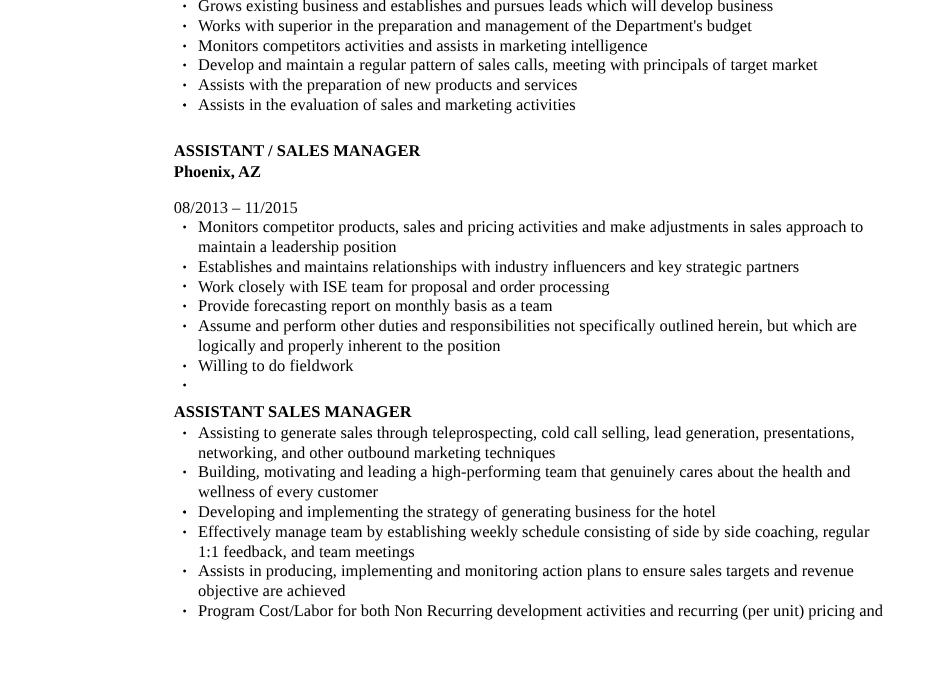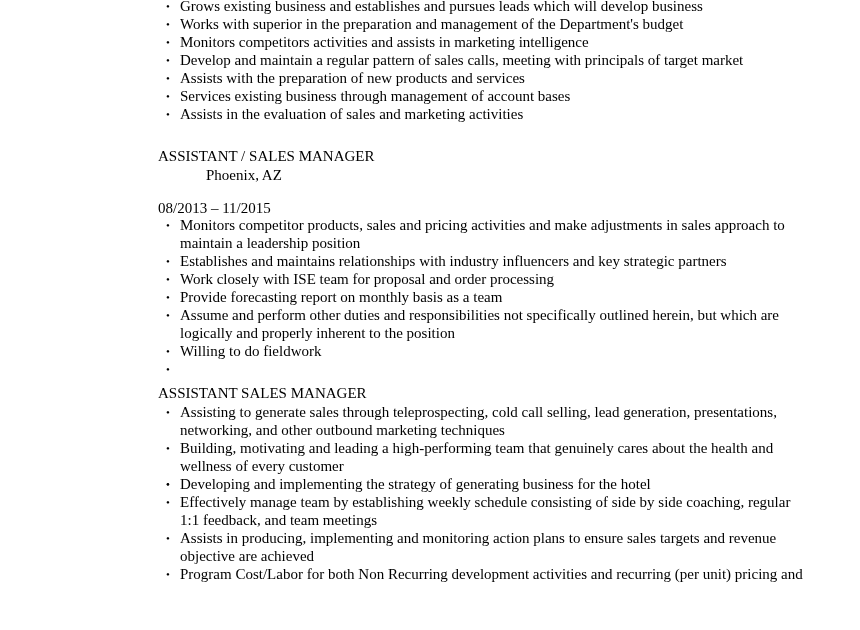--- a/index.html
+++ b/index.html
@@ -36,49 +36,48 @@
     li .bullet {
       position: absolute;
       left: -14px;
       top: 0;
       font-size: 11px;
     }
     .job {
       margin-top: 24px;
     }
     .job-title {
-      font-weight: normal;
+      font-weight: bold;
       font-size: 15px;
       line-height: 19px;
       margin: 0;
       letter-spacing: 0;
     }
     .job-location {
-      font-weight: normal;
+      font-weight: bold;
       line-height: 18px;
-      margin-left: 48px;
     }
     .job-dates {
       line-height: 16px;
       margin-top: 16px;
     }
   </style>
 </head>
 <body>
 
 <div class="page">
 
   <section>
     <ul>
       <li><span class="bullet">•</span><span>Grows existing business and establishes and pursues leads which will develop business</span></li>
       <li><span class="bullet">•</span><span>Works with superior in the preparation and management of the Department's budget</span></li>
       <li><span class="bullet">•</span><span>Monitors competitors activities and assists in marketing intelligence</span></li>
       <li><span class="bullet">•</span><span>Develop and maintain a regular pattern of sales calls, meeting with principals of target market</span></li>
       <li><span class="bullet">•</span><span>Assists with the preparation of new products and services</span></li>
-      <li><span class="bullet">•</span><span>Services existing business through management of account bases</span></li>
+      <li><span class="bullet">•</span></li>
       <li><span class="bullet">•</span><span>Assists in the evaluation of sales and marketing activities</span></li>
     </ul>
   </section>
 
   <section class="job">
     <h3 class="job-title">ASSISTANT / SALES MANAGER</h3>
     <div class="job-location">Phoenix, AZ</div>
     <div class="job-dates">08/2013 – 11/2015</div>
     <ul>
       <li><span class="bullet">•</span><span>Monitors competitor products, sales and pricing activities and make adjustments in sales approach to maintain a leadership position</span></li>

